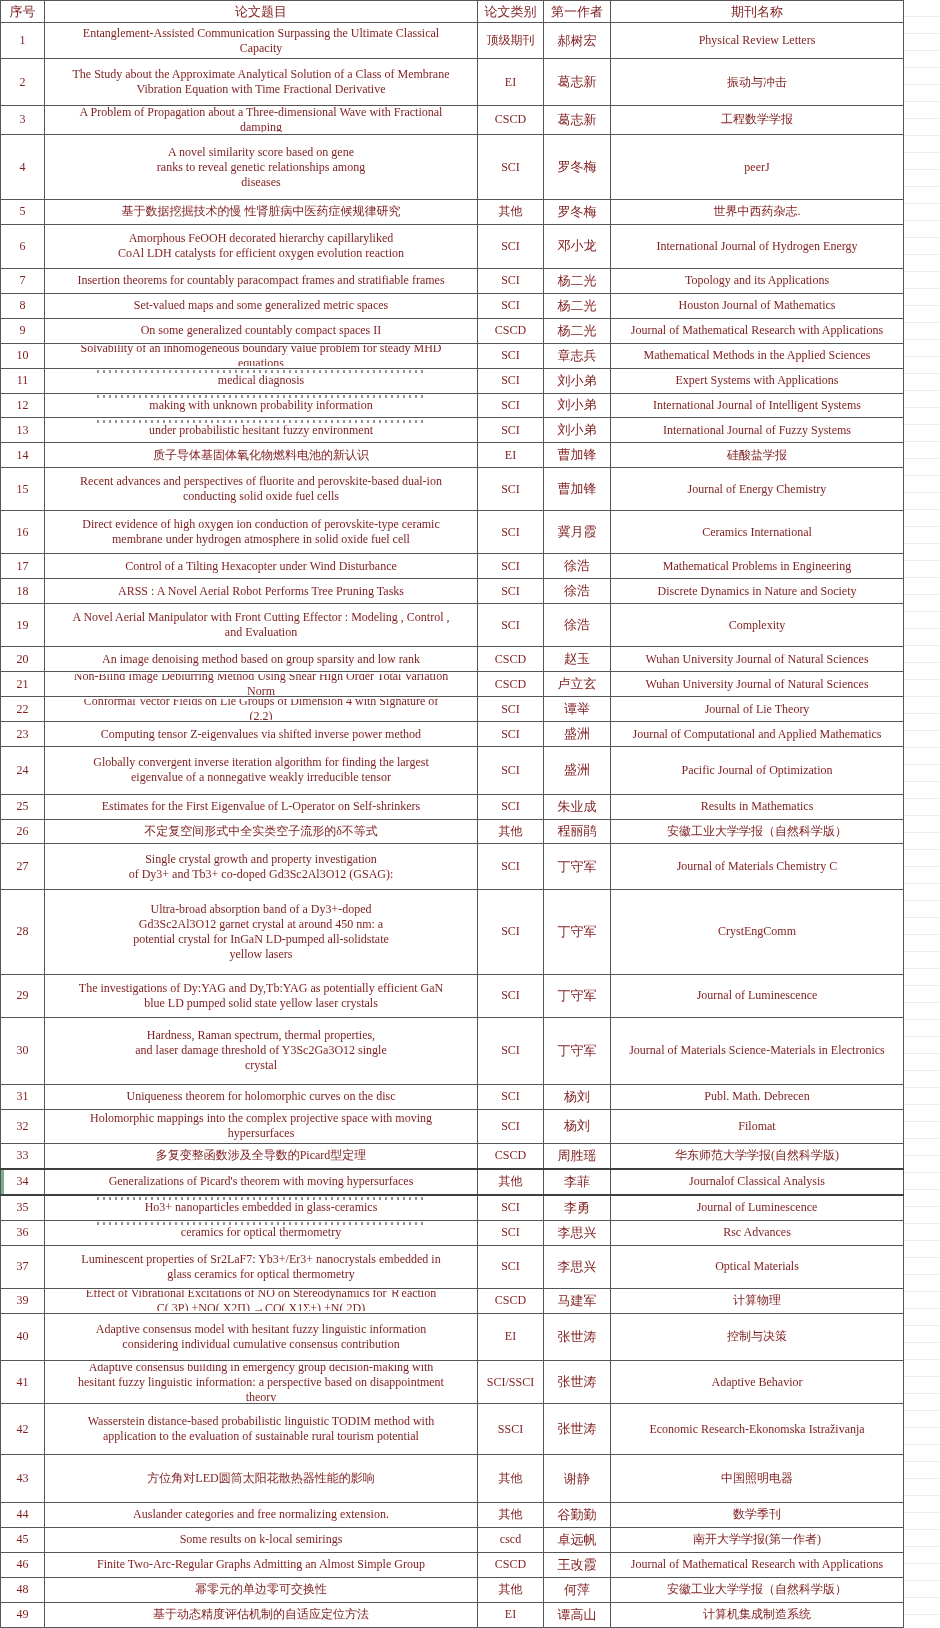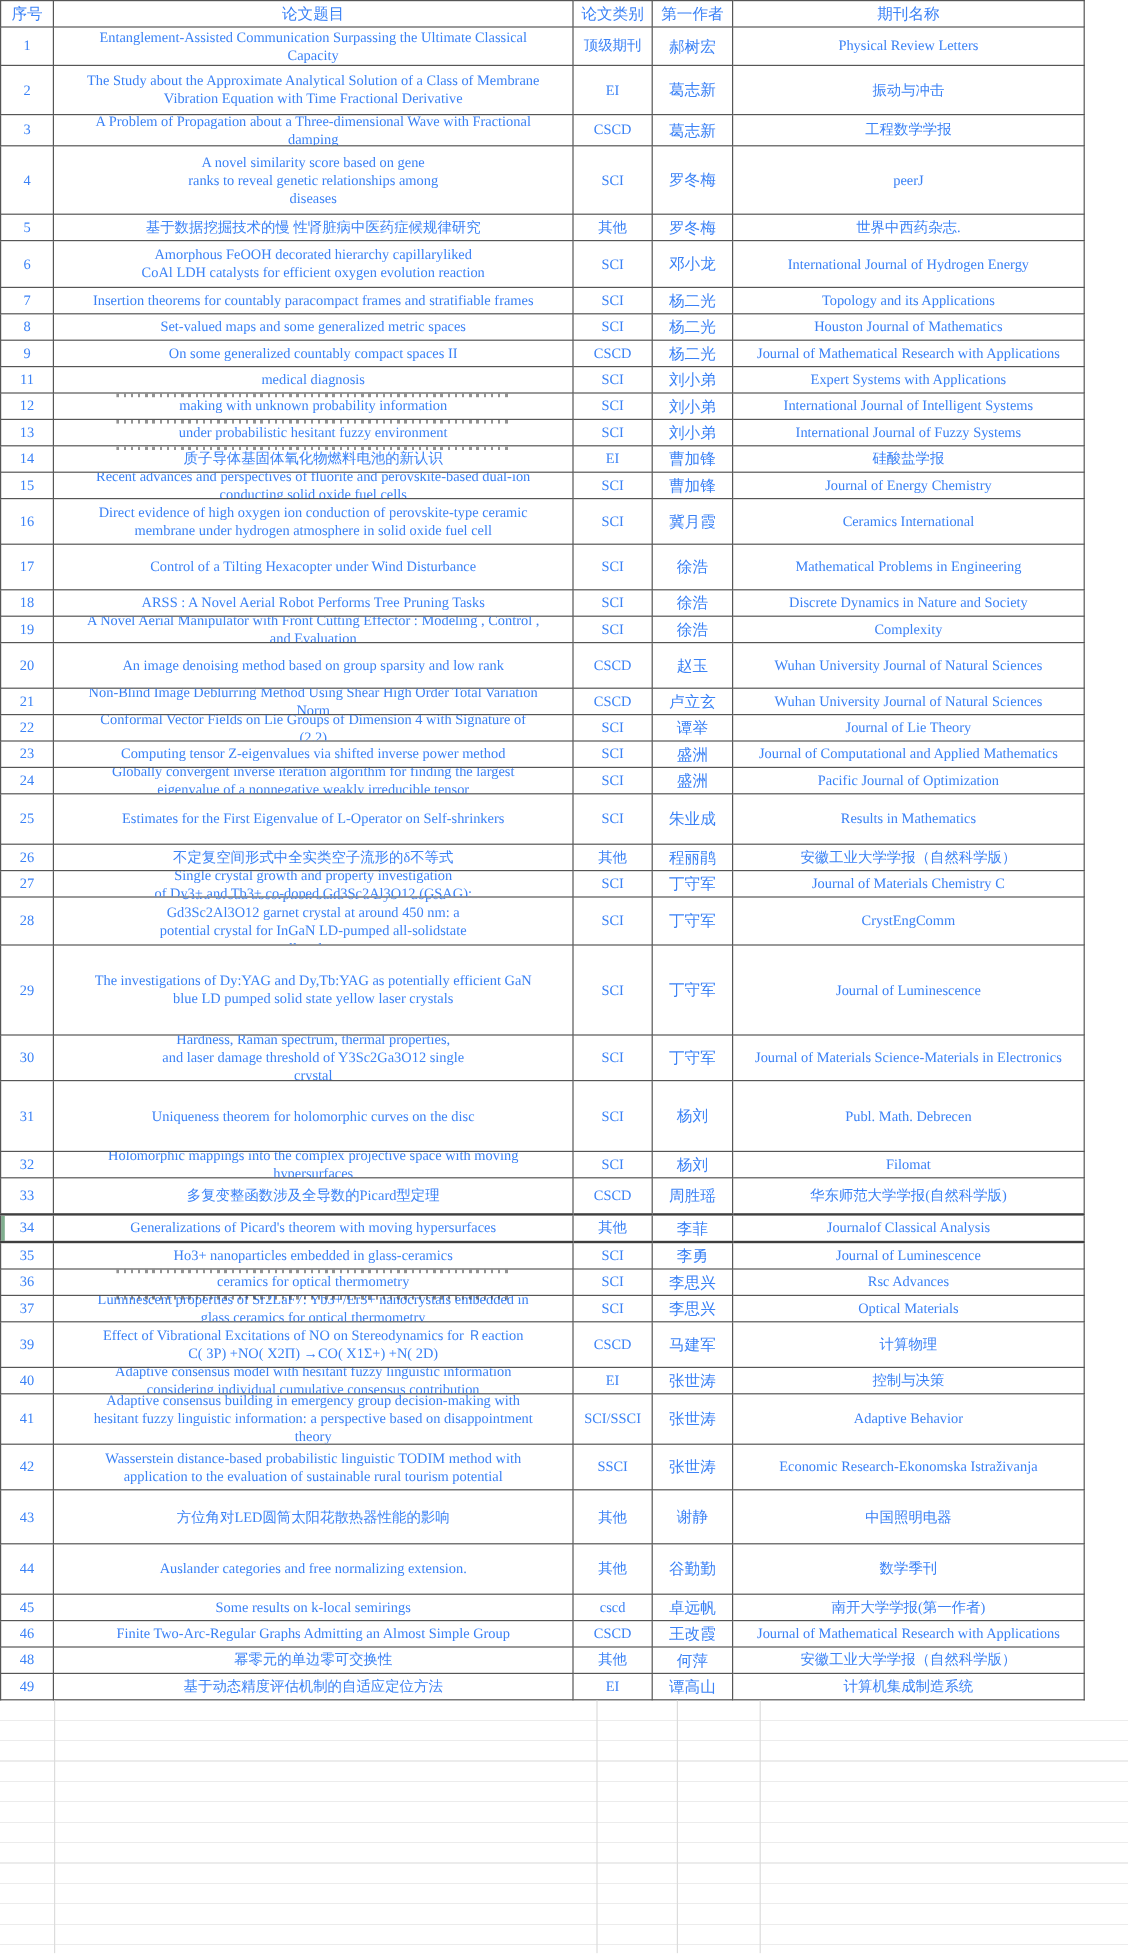--- a/index.html
+++ b/index.html
@@ -1,20 +1,20 @@
 <!DOCTYPE html>
 <html><head>
 <meta charset="utf-8">
 <style>
   * { margin:0; padding:0; box-sizing:border-box; }
   html,body { background:#fff; }
   .screen {
     width:940px; height:1628px; background:#fff;
-    display:flex; flex-direction:column; overflow:hidden;
-    font-family:"Liberation Serif","DejaVu Serif",serif; color:#3b82f6;
+    display:flex; flex-direction:row; overflow:hidden;
+    font-family:"Liberation Serif","DejaVu Serif",serif; color:#7f1d1d;
   }
   table.papers {
     border-collapse:collapse; table-layout:fixed; width:903px; flex:0 0 auto;
   }
   col.c-num{width:44px} col.c-title{width:433px} col.c-cat{width:66px}
   col.c-auth{width:67px} col.c-journ{width:293px}
   th,td {
     border:1px solid #565656; padding:0; text-align:center; vertical-align:middle;
     overflow:hidden; font-weight:normal;
   }
@@ -192,20 +192,32 @@
           <td>
             <div class="tw">
               <div class="tl">On some generalized countably compact spaces II</div>
             </div>
           </td>
           <td class="cat">CSCD</td>
           <td class="auth">杨二光</td>
           <td class="journ">Journal of Mathematical Research with Applications</td>
         </tr>
         <tr>
+          <td>10</td>
+          <td>
+            <div class="tw">
+              <div class="tl">Solvability of an inhomogeneous boundary value problem for steady MHD</div>
+              <div class="tl">equations</div>
+            </div>
+          </td>
+          <td class="cat">SCI</td>
+          <td class="auth">章志兵</td>
+          <td class="journ">Mathematical Methods in the Applied Sciences</td>
+        </tr>
+        <tr>
           <td>11</td>
           <td>
             <div class="tw">
               <div class="tl">medical diagnosis</div>
             </div>
           </td>
           <td class="cat">SCI</td>
           <td class="auth">刘小弟</td>
           <td class="journ">Expert Systems with Applications</td>
         </tr>

